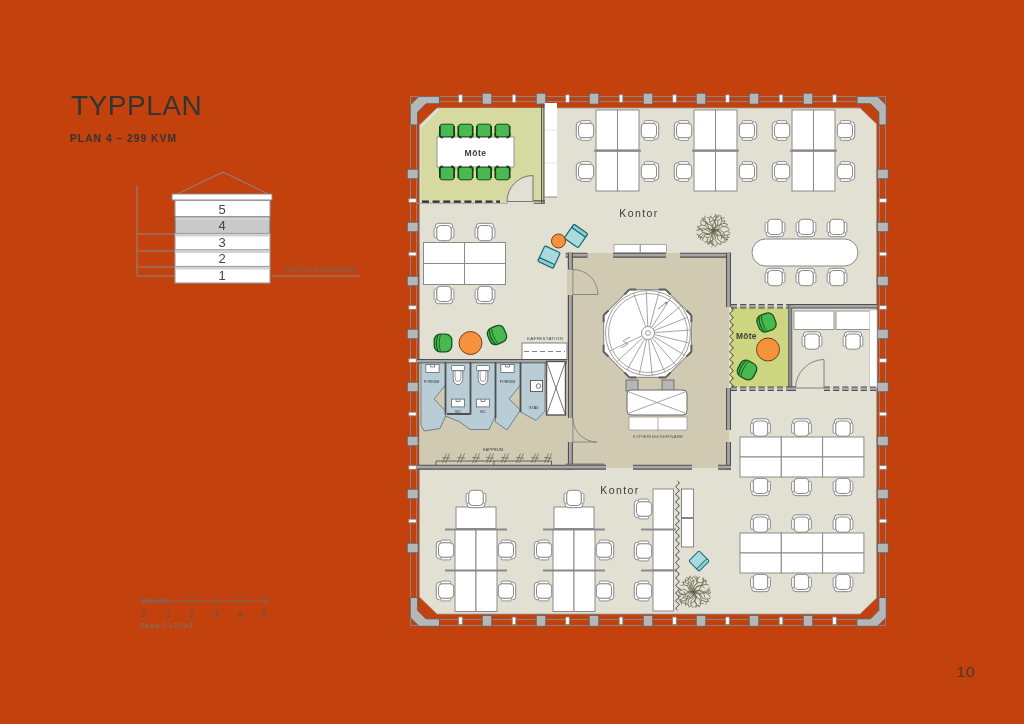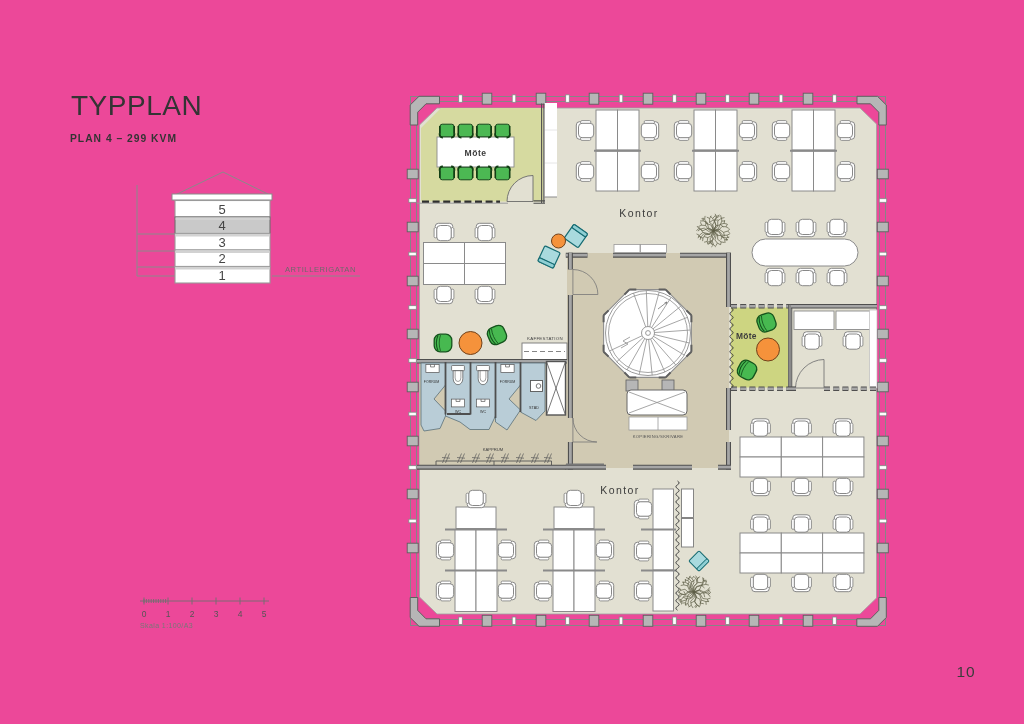--- a/index.html
+++ b/index.html
@@ -1,14 +1,14 @@
 <!DOCTYPE html>
 <html><head><meta charset="utf-8"><style>
 html,body{margin:0;padding:0;background:#fff;}
-#pg{position:relative;width:1024px;height:724px;background:#ec4899;overflow:hidden;
+#pg{position:relative;width:1024px;height:724px;background:#c2410c;overflow:hidden;
 font-family:"Liberation Sans",sans-serif;}
 svg text{font-family:"Liberation Sans",sans-serif;}
 </style></head><body>
 <div id="pg">
 <svg width="1024" height="724" viewBox="0 0 1024 724">
 <defs>
 <g id="ch">
           <rect x="-8.8" y="-9.2" width="17.6" height="6.6" rx="3.3" fill="#fff" stroke="#7a7a7a" stroke-width="0.9"></rect>
           <rect x="-9.9" y="-4.9" width="3.0" height="10.2" rx="1.3" fill="#fff" stroke="#7a7a7a" stroke-width="0.8"></rect>
           <rect x="6.9" y="-4.9" width="3.0" height="10.2" rx="1.3" fill="#fff" stroke="#7a7a7a" stroke-width="0.8"></rect>

